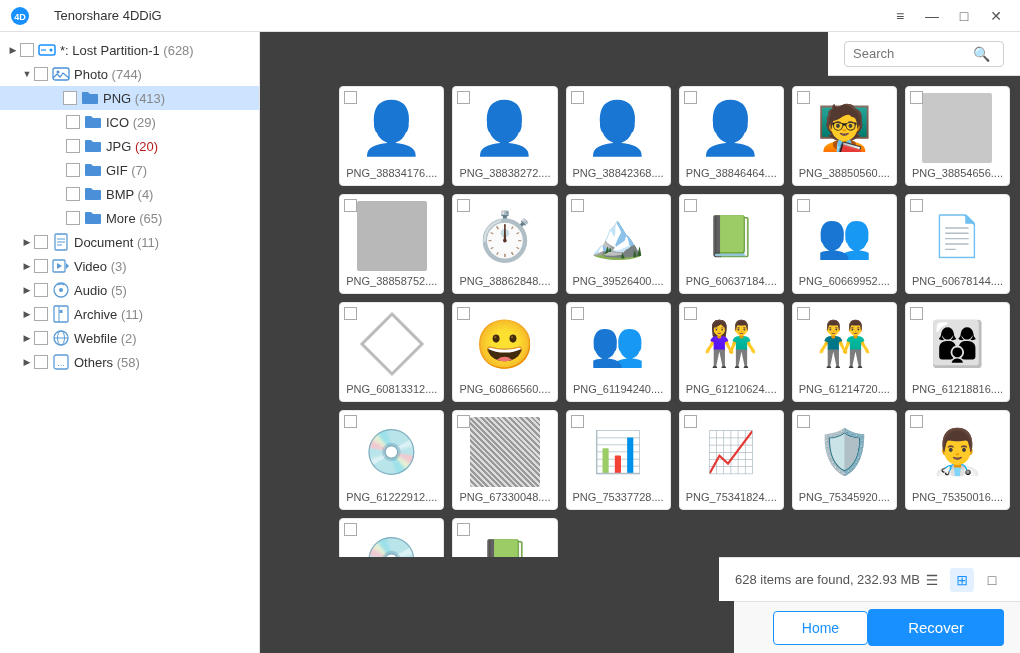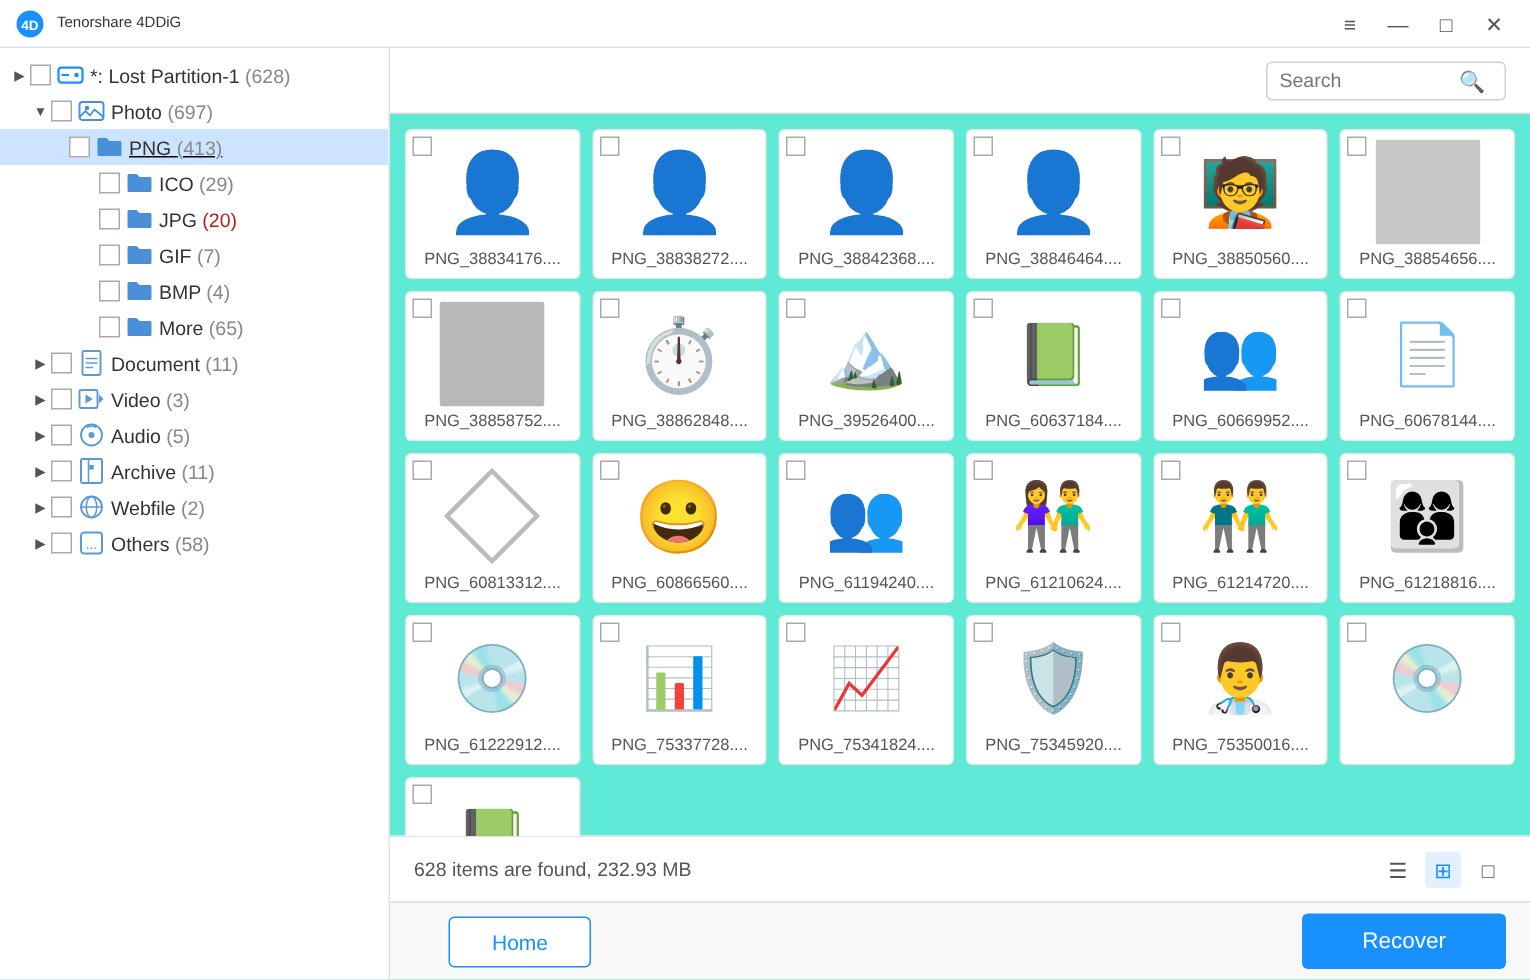--- a/index.html
+++ b/index.html
@@ -8,22 +8,22 @@
     
     .titlebar {
       height: 32px;
       background: #ffffff;
       display: flex;
       align-items: center;
       padding: 0 10px;
       border-bottom: 1px solid #e0e0e0;
       user-select: none;
     }
-    .titlebar-logo { width: 20px; height: 20px; margin-right: 8px; text-align: center; }
-    .titlebar-title { font-size: 10px; color: #333; flex: 1; }
+    .titlebar-logo { width: 20px; height: 20px; margin-right: 24px; text-align: center; }
+    .titlebar-title { font-size: 13px; color: #333; flex: 1; }
     .titlebar-controls { display: flex; gap: 4px; }
     .titlebar-btn {
       width: 28px; height: 20px;
       display: flex; align-items: center; justify-content: center;
       cursor: pointer; color: #555; font-size: 14px;
       border-radius: 3px;
     }
 
     
     .main-layout {
@@ -48,21 +48,21 @@
       padding: 3px 6px;
       cursor: pointer;
       white-space: nowrap;
       overflow: hidden;
     }
     .tree-item.selected { background: #e3f0ff; }
     .tree-item.highlighted { background: #cce4ff; }
 
     .indent-0 { padding-left: 6px; }
     .indent-1 { padding-left: 20px; }
-    .indent-2 { padding-left: 32px; text-decoration: underline; }
+    .indent-2 { padding-left: 49px; }
     .indent-3 { padding-left: 52px; }
 
     .tree-arrow {
       width: 14px; height: 14px;
       display: inline-flex; align-items: center; justify-content: center;
       font-size: 9px; color: #555; flex-shrink: 0;
     }
     .tree-checkbox {
       width: 14px; height: 14px;
       border: 1px solid #aaa;
@@ -78,21 +78,22 @@
       flex-shrink: 0;
       display: inline-flex; align-items: center; justify-content: center;
     }
     .tree-label { font-size: 13px; color: #333; }
 
     
     .content-area {
       flex: 1;
       display: flex;
       flex-direction: column;
-      background: #5eead4;
+      background: #404040;
+      align-items: flex-end;
     }
 
     
     .content-toolbar {
       height: 44px;
       background: #fff;
       border-bottom: 1px solid #e0e0e0;
       display: flex;
       align-items: center;
       padding: 0 16px;
@@ -252,21 +253,21 @@
       <div class="tree-item indent-1">
         <span class="tree-arrow">▼</span>
         <span class="tree-checkbox"></span>
         <span class="tree-icon">
           <svg width="18" height="18" viewBox="0 0 18 18">
             <rect x="1" y="3" width="16" height="12" rx="2" fill="none" stroke="#4a90d9" stroke-width="1.3"></rect>
             <circle cx="6" cy="7" r="1.5" fill="#4a90d9"></circle>
             <polyline points="1,13 5,9 8,12 11,8 17,13" fill="none" stroke="#4a90d9" stroke-width="1.2"></polyline>
           </svg>
         </span>
-        <span class="tree-label">Photo <span style="color:#888">(697)</span></span>
+        <span class="tree-label">Photo <span style="color:#888">(744)</span></span>
       </div>
       <div class="tree-item highlighted selected indent-2">
         <span class="tree-arrow"></span>
         <span class="tree-checkbox"></span>
         <span class="tree-icon">
           <svg width="18" height="18" viewBox="0 0 18 18">
             <path d="M1 5 L1 14 Q1 15 2 15 L16 15 Q17 15 17 14 L17 6 Q17 5 16 5 L9 5 L7 3 L2 3 Q1 3 1 4 Z" fill="#4a90d9"></path>
           </svg>
         </span>
         <span class="tree-label">PNG <span style="color:#888">(413)</span></span>
@@ -532,20 +533,27 @@
             <div style="font-size:44px;color:#1a6fa8;text-align:center">👩‍👩‍👦</div>
           </div>
     <div class="file-name">PNG_61218816....</div>
   </div>
         <div class="file-item">
     <div class="file-item-checkbox"></div>
     <div class="file-thumb">
             <div style="font-size:44px;text-align:center">💿</div>
           </div>
     <div class="file-name">PNG_61222912....</div>
+  </div>
+        <div class="file-item">
+    <div class="file-item-checkbox"></div>
+    <div class="file-thumb">
+            <div style="width:70px;height:70px;background:repeating-linear-gradient(45deg,#999 0,#999 2px,#ddd 2px,#ddd 4px);border-radius:2px"></div>
+          </div>
+    <div class="file-name">PNG_67330048....</div>
   </div>
         <div class="file-item">
     <div class="file-item-checkbox"></div>
     <div class="file-thumb">
             <div style="font-size:40px;color:#5b9bd5;text-align:center">📊</div>
           </div>
     <div class="file-name">PNG_75337728....</div>
   </div>
         <div class="file-item">
     <div class="file-item-checkbox"></div>

